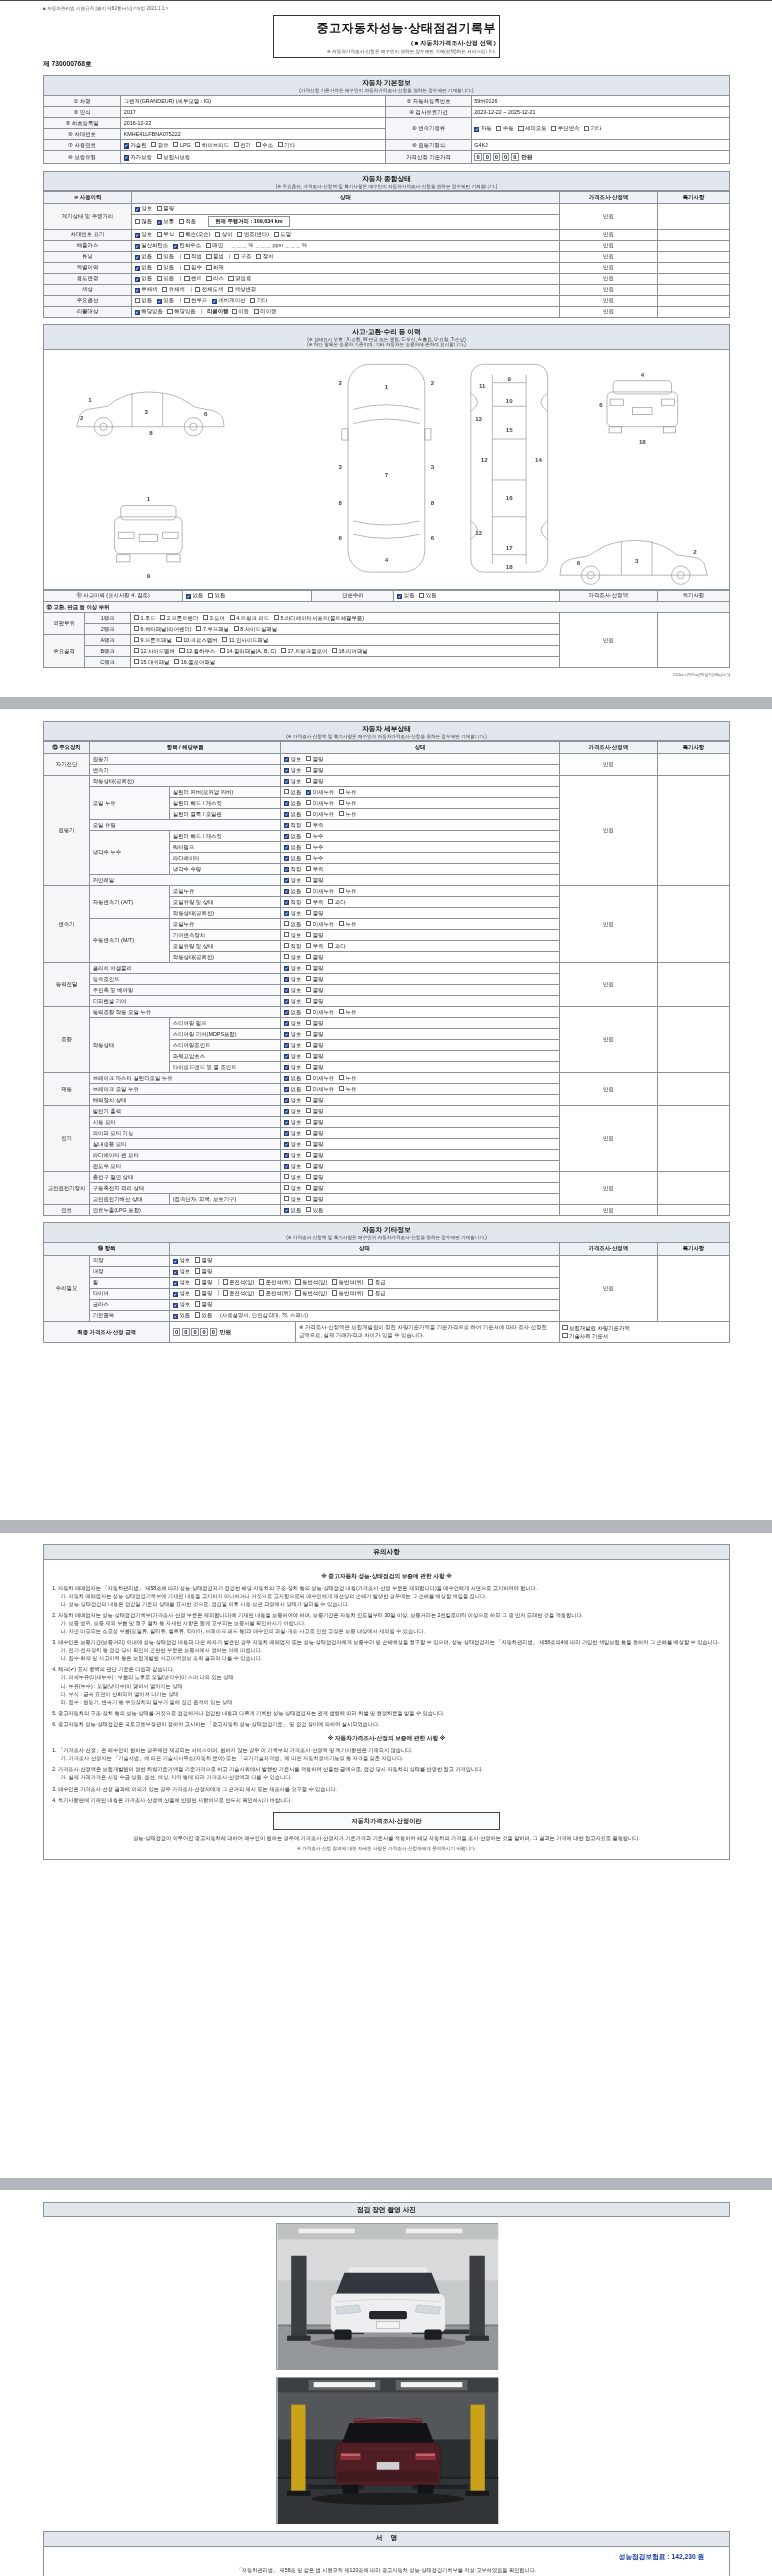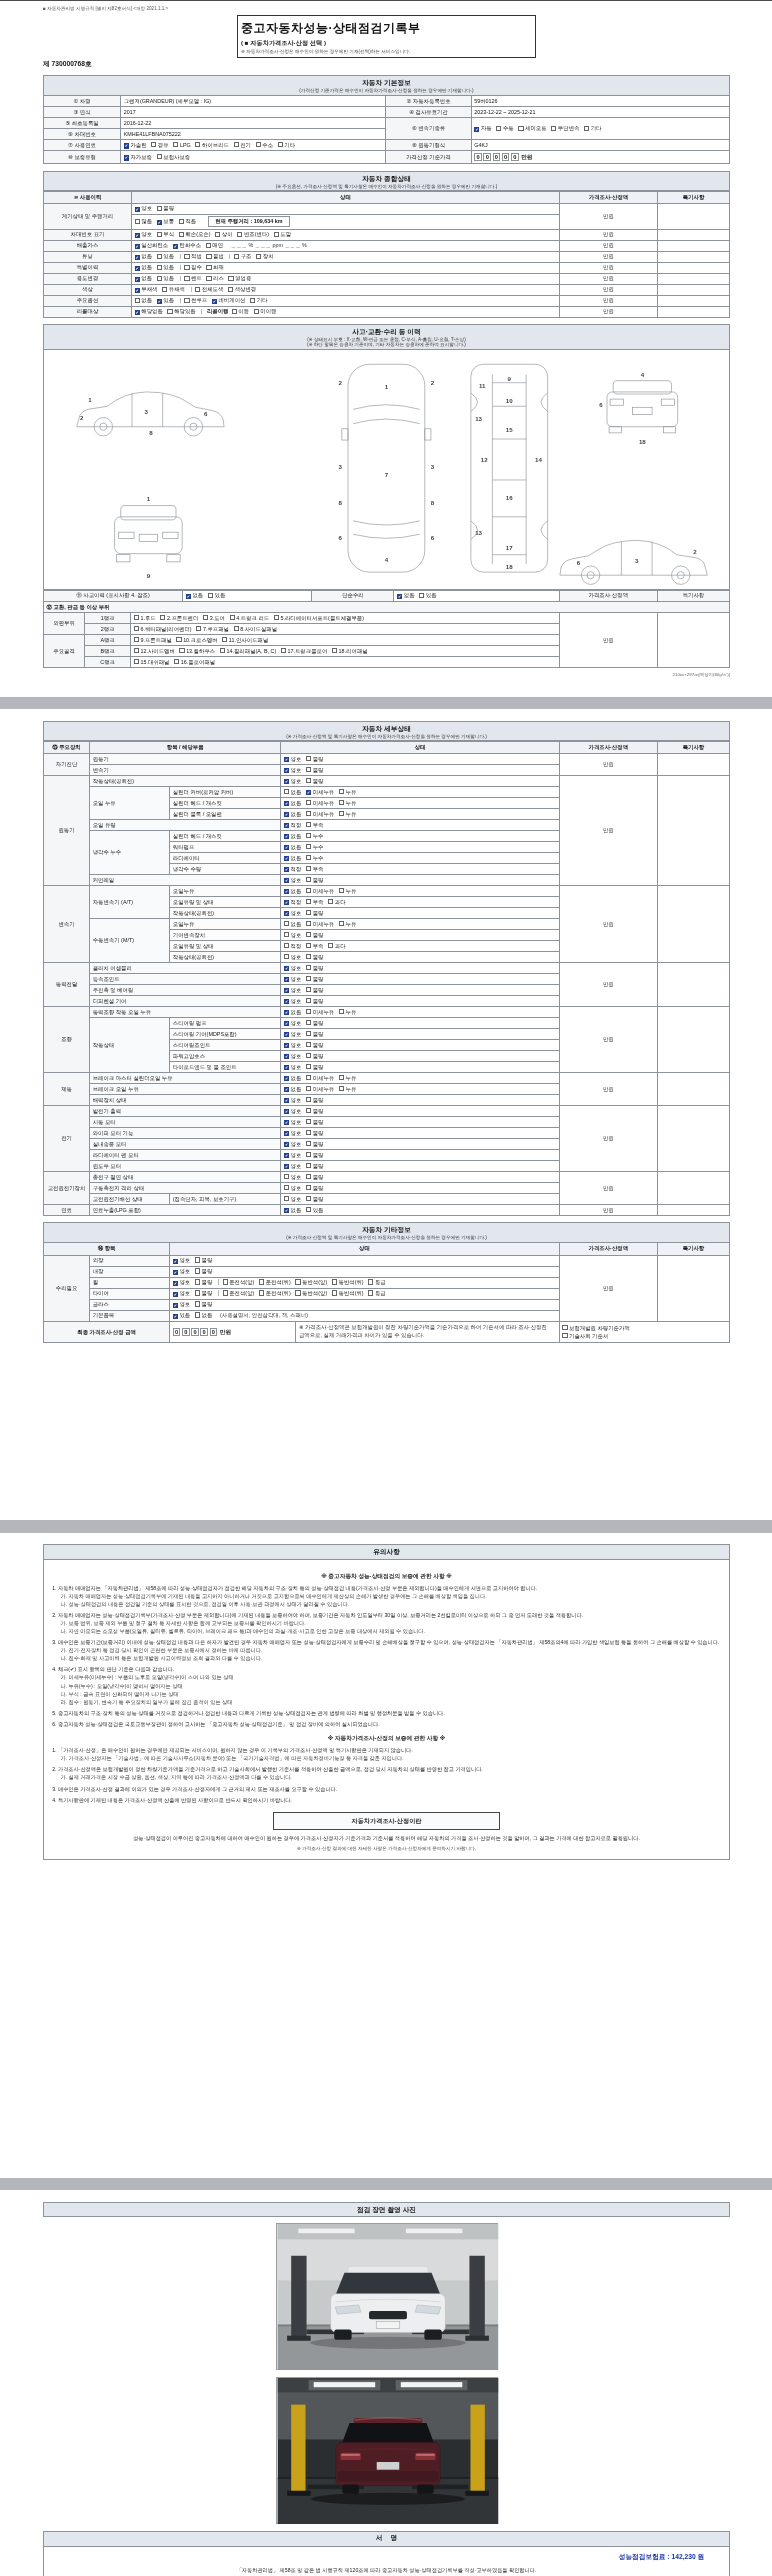--- a/index.html
+++ b/index.html
@@ -4,21 +4,21 @@
 <style>
 *{box-sizing:border-box;margin:0;padding:0;}
 body{width:773px;background:#b3b7bb;font-family:"Liberation Sans","DejaVu Sans",sans-serif;color:#151515;}
 .page{width:773px;background:#fff;padding:5.2px 43px 8.2px;overflow:hidden;position:relative;}
 .gap{height:12.4px;background:#b3b7bb;}
 #p1{min-height:697px;border-top:1px solid #4a4d50;}
 #p2{min-height:811px;}
 #p3{min-height:645px;}
 #p4{min-height:386px;}
 .formref{font-size:4.6px;color:#555;}
-.titlebox{width:299px;margin:4.1px auto 1px;border:0.8px solid #333;text-align:left;padding:4.1px 3.1px 2.6px;}
+.titlebox{width:227px;margin:4.1px auto 1px;border:0.8px solid #333;text-align:right;padding:4.1px 3.1px 2.6px;}
 .title{font-size:12px;font-weight:bold;letter-spacing:0.5px;}
 .subtitle{font-size:6.2px;margin-top:1.5px;font-weight:bold;}
 .subnote{font-size:4.6px;color:#444;margin-top:1.5px;}
 .docno{font-size:6.7px;font-weight:bold;margin:2.1px 0 3.1px;}
 .secbar{border:0.5px solid #8d939b;background:#e2e7ed;text-align:center;padding:2.1px 3.1px 1.5px;margin-top:6.2px;}
 .secbar .t{font-size:6.7px;font-weight:bold;}
 .secbar .n{font-size:4.6px;color:#333;font-weight:normal;display:block;}
 table.f{width:100%;border-collapse:collapse;table-layout:fixed;margin-top:-0.5px;}
 .f th,.f td{border:0.5px solid #8d939b;font-size:5.4px;padding:1.5px 2.6px;vertical-align:middle;word-break:keep-all;overflow:hidden;}
 .f th{background:#eef1f5;text-align:center;font-weight:bold;padding:2.1px 1px;}

